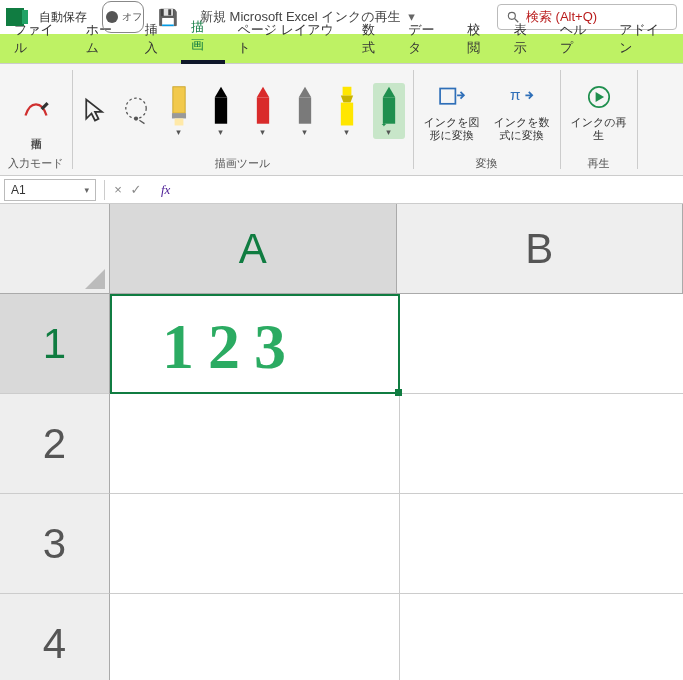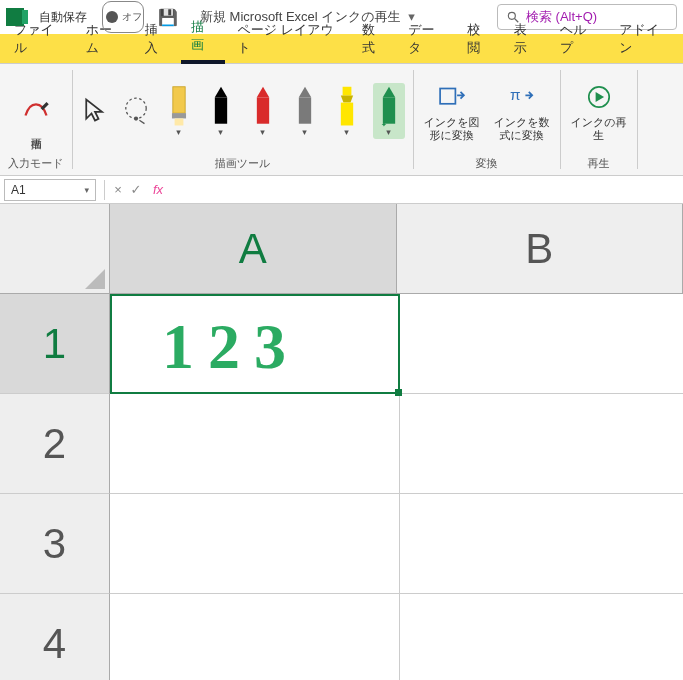--- a/index.html
+++ b/index.html
@@ -9,25 +9,25 @@
   .titlebar { display: flex; align-items: center; height: 34px; padding: 0 6px; gap: 15px; background: #fff; }
   .app-icon { width: 18px; height: 18px; background: #107c41; position: relative; }
   .app-icon::before { content:""; position:absolute; right:-4px; top:2px; width:6px; height:14px; background:#21a366; }
   .autosave-label { font-size: 12px; }
   .autosave-toggle { width: 42px; height: 32px; border: 1px solid #888; border-radius: 9px; position: relative; display:flex; align-items:center; }
   .autosave-toggle .knob { width:12px; height:12px; border-radius:50%; background:#555; margin-left:3px; }
   .autosave-toggle .txt { font-size:10px; margin-left:4px; color:#555; }
   .save-icon { width:18px; height:18px; color:#8f4fa0; font-size:16px; display:flex; align-items:center; justify-content:center; }
   .doc-title { font-size: 13px; margin-left: 8px; color:#444; }
   .doc-title .caret { margin-left:4px; color:#666; }
-  .searchbox { margin-left:auto; width:180px; height:26px; border:1px solid #bbb; border-radius:4px; display:flex; align-items:center; padding:0 8px; gap:6px; color:#a21caf; }
+  .searchbox { margin-left:auto; width:180px; height:26px; border:1px solid #bbb; border-radius:4px; display:flex; align-items:center; padding:0 8px; gap:6px; color:#b91c1c; }
   .searchbox svg { width:14px; height:14px; }
 
   
-  .tabs { display:flex; align-items:flex-end; height:30px; padding:0 4px; gap:2px; background:#fde047; border-bottom:1px solid #ccc; }
+  .tabs { display:flex; align-items:flex-end; height:30px; padding:0 4px; gap:2px; background:#bef264; border-bottom:1px solid #ccc; }
   .tab { padding:6px 10px 6px 10px; font-size:13px; color:#333; cursor:pointer; }
   .tab.active { color:#107c41; border-bottom:4px solid #0f172a; margin-bottom:-1px; }
 
   
   .ribbon { display:flex; align-items:stretch; background:#f5f5f5; border-bottom:1px solid #ccc; height:112px; }
   .group { display:flex; flex-direction:column; align-items:center; padding:4px 8px 2px 8px; }
   .group-content { flex:1; display:flex; align-items:center; gap:10px; }
   .group-label { font-size:11px; color:#555; padding:2px 0; }
   .vsep { width:1px; background:#ccc; margin:6px 0; }
 
@@ -46,21 +46,21 @@
   .convert-btn { display:flex; flex-direction:column; align-items:center; justify-content:center; width:60px; cursor:pointer; gap:2px; }
   .convert-btn svg { width:34px; height:34px; }
   .convert-btn .lbl { font-size:11px; text-align:center; line-height:1.2; }
 
   
   .fxrow { display:flex; align-items:center; height:28px; border-bottom:1px solid #ccc; background:#fff; }
   .namebox { width:92px; height:22px; border:1px solid #bbb; margin:0 4px; display:flex; align-items:center; padding:0 6px; font-size:12px; justify-content:space-between; }
   .namebox .dd { font-size:9px; color:#666; }
   .fxsep { width:1px; height:20px; background:#ccc; margin:0 4px; }
   .fxbtn { width:18px; text-align:center; color:#888; font-size:13px; cursor:pointer; }
-  .fxlabel { font-style:italic; font-size:13px; color:#ec4899; margin:0 8px; }
+  .fxlabel { font-style:italic; font-size:13px; color:#4c1d95; margin:0 16px;font-family:Liberation Serif, serif; }
   .fxinput { flex:1; height:22px; border:none; outline:none; padding:0 6px; }
 
   
   .grid { position:relative; }
   .corner { position:absolute; left:0; top:0; width:110px; height:90px; background:#eee; border-right:1px solid #aaa; border-bottom:1px solid #aaa; }
   .corner::after { content:""; position:absolute; right:4px; bottom:4px; width:0; height:0; border-right:20px solid #bbb; border-top:20px solid transparent; }
   .colhdrs { position:absolute; left:110px; top:0; right:0; height:90px; display:flex; }
   .colhdr { border-right:1px solid #aaa; border-bottom:1px solid #aaa; background:#eee; display:flex; align-items:center; justify-content:center; font-size:42px; color:#555; }
   .colhdr.sel { background:#d9d9d9; color:#107c41; }
   .colA { width:290px; } .colB { width:290px; }

